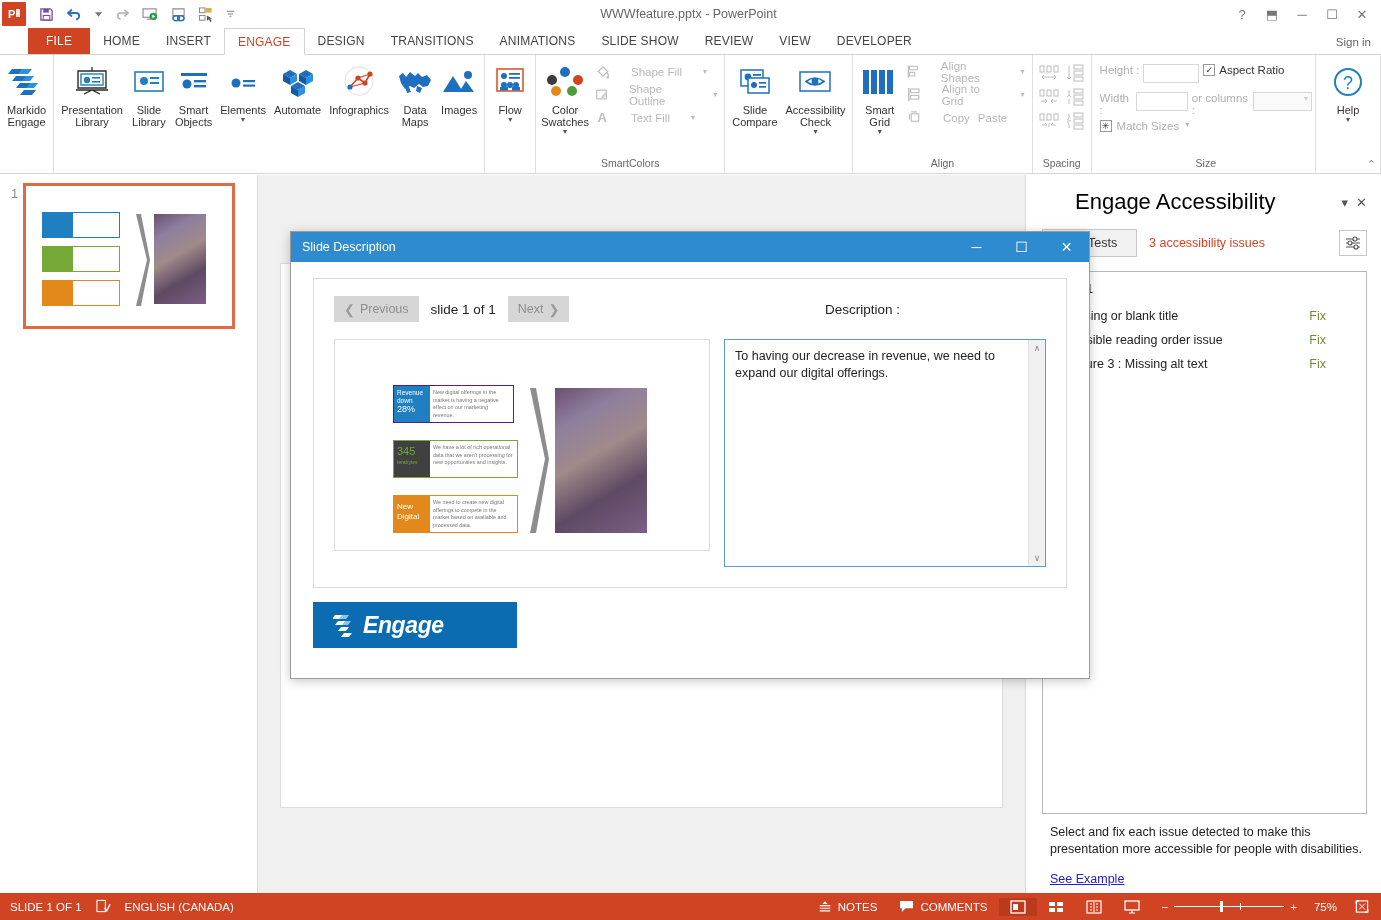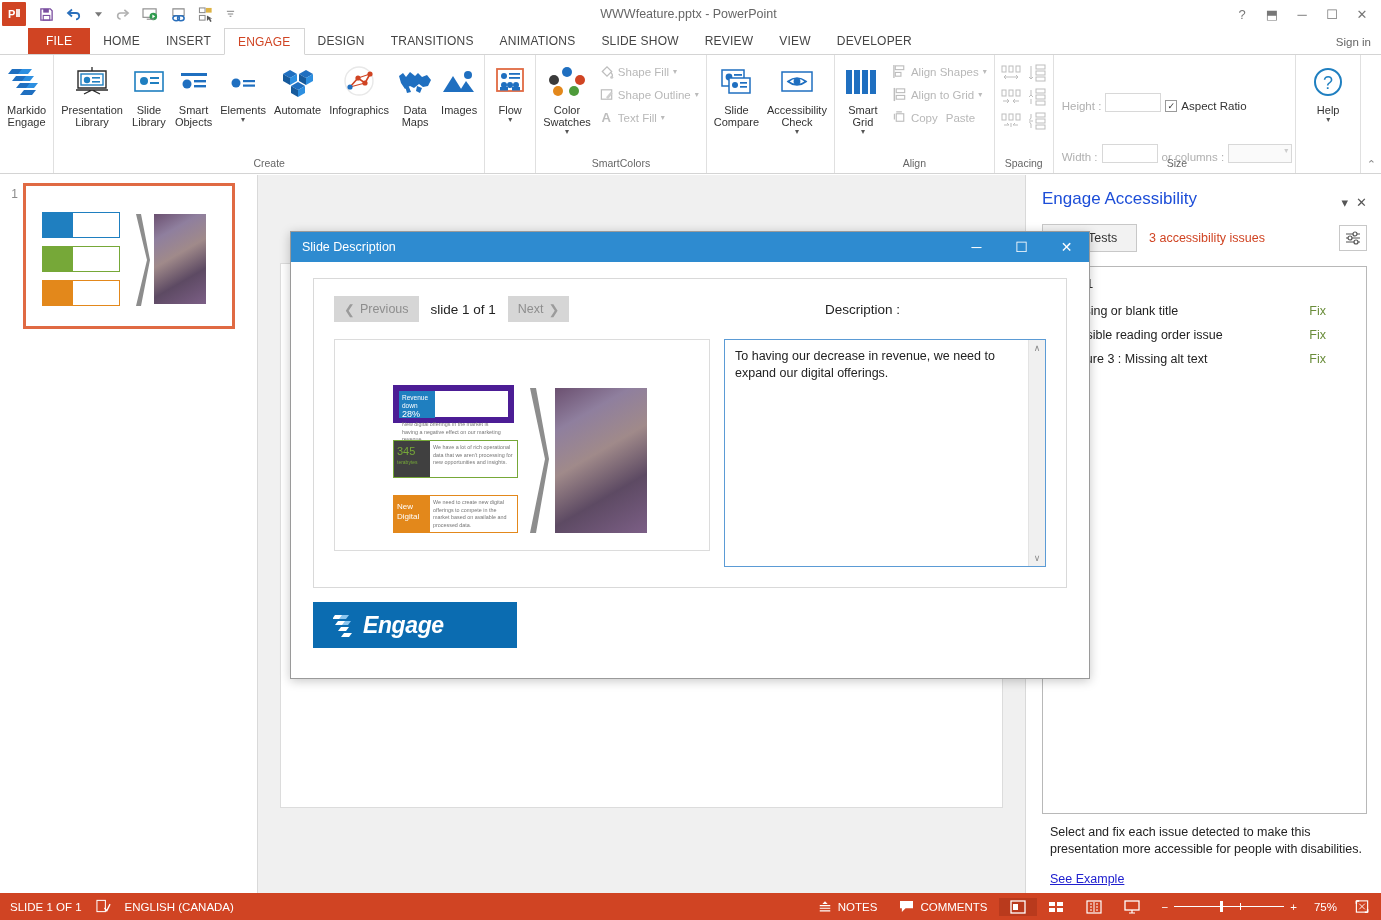--- a/index.html
+++ b/index.html
@@ -43,25 +43,25 @@
   .rgroup { display:flex; flex-direction:column; justify-content:space-between;
             border-right:1px solid #e0e0e0; padding:3px 3px 0 3px; position:relative; }
   .rgroup:last-child { border-right:none; }
   .rg-body { display:flex; align-items:flex-start; height:98px; }
   .rg-label { text-align:center; font-size:10.5px; color:#666; padding-bottom:2px; height:16px;}
   .bigbtn { width:auto; min-width:44px; padding:2px 4px; display:flex; flex-direction:column;
             align-items:center; cursor:pointer; }
   .bigbtn .ic { height:44px; display:flex; align-items:center; justify-content:center;}
   .bigbtn .lb { font-size:11px; color:#333; text-align:center; line-height:12px; max-width:64px;}
   .bigbtn .car { font-size:8px; color:#555; line-height:8px;}
-  .smallrow { display:flex; align-items:center; gap:3px; height:23px; padding:0 4px; cursor:pointer;}
+  .smallrow { display:flex; align-items:center; gap:20px; height:23px; padding:0 4px; cursor:pointer;}
   .smallrow .lb { font-size:11.5px; color:#b8b8b8;}
   .car-s { font-size:8px; color:#bbb; margin-left:1px;}
   .colstack { display:flex; flex-direction:column; justify-content:center; padding-top:2px;}
-  .sz-row { display:flex; align-items:flex-end; gap:4px; height:25px; font-size:11.5px; color:#b0b0b0;margin-top:23px;}
+  .sz-row { display:flex; align-items:flex-start; gap:4px; height:25px; font-size:11.5px; color:#b0b0b0;}
   .sz-in { width:56px; height:19px; border:1px solid #d8d8d8; background:#fff;}
   .sz-in.sel { width:64px; background:#fafafa; position:relative;}
   .sz-in.sel:after{content:"▾"; position:absolute; right:3px; top:1px; font-size:8px; color:#ccc;}
   .chkbox { width:12px; height:12px; border:1px solid #9a9a9a; display:inline-flex;
             align-items:center; justify-content:center; font-size:9px; color:#333; background:#fff;}
   .ribbon-collapse { position:absolute; right:5px; bottom:2px; font-size:11px; color:#888; cursor:pointer;}
 
   
   .spacegrid { display:grid; grid-template-columns:repeat(2,26px); grid-template-rows:repeat(3,24px);
                align-items:center; justify-items:center; padding-top:4px;}
@@ -76,21 +76,21 @@
   .thumb { width:212px; height:146px; background:#fff; border:3px solid #e06a43; position:relative;}
   .slidepane { flex:1; background:#f0f0f0; position:relative; display:flex; align-items:flex-start;
                justify-content:center; padding-top:8px;}
   .slide-main { width:723px; height:545px; background:#fff; border:1px solid #dcdcdc; position:relative;
                 margin-top:80px; overflow:hidden;}
   .sc-photo { background:linear-gradient(150deg,#6b5070 0%,#8f7f9e 22%,#a08a8a 45%,#5d4a63 70%,#7c5f86 100%); }
 
   
   .acc-panel { width:356px; background:#fff; border-left:1px solid #d9d9d9; display:flex;
                flex-direction:column; padding:14px 14px 6px 16px; }
-  .acc-title { font-size:17px; color:#1d4ed8; font-weight:normal; }
+  .acc-title { font-size:22px; color:#000000; font-weight:normal;margin-left:33px; }
   .acc-head { display:flex; align-items:flex-start; justify-content:space-between;}
   .acc-head-btns { display:flex; gap:8px; align-items:center; padding-top:6px;}
   .acc-head-btns span { font-size:13px; color:#555; cursor:pointer;}
   .acc-ctl { display:flex; align-items:center; gap:12px; margin-top:14px;}
   .runtests { width:95px; height:28px; border:1px solid #c8c8c8; background:#f2f2f2; font-size:12.5px;
               color:#333; display:flex; align-items:center; justify-content:center; cursor:pointer;}
   .issuecount { font-size:12.5px; color:#d04423;}
   .filter-ic { margin-left:auto; width:28px; height:26px; border:1px solid #c8c8c8; background:#fff;
                display:flex; align-items:center; justify-content:center; cursor:pointer;}
   .acc-list { margin-top:14px; border:1px solid #b8b8b8; flex:1; padding:10px 12px; overflow:hidden;}
@@ -353,21 +353,20 @@
         <div class="ic">
           <svg width="36" height="28" viewBox="0 0 36 28">
             <circle cx="27" cy="7" r="4" fill="#1f6fc0"></circle>
             <path d="M2 24 L12 8 L22 24z" fill="#1f6fc0"></path>
               <path d="M18 24 L25 13 L33 24z" fill="#1f6fc0"></path>
           </svg>
         </div>
         <div class="lb">Images</div>
       </div>
     </div>
-    <div class="rg-label">Create</div>
   </div>
 
   <div class="rgroup">
     <div class="rg-body">
       <div class="bigbtn">
         <div class="ic">
           <svg width="34" height="32" viewBox="0 0 34 32">
             <rect x="4" y="3" width="26" height="22" fill="none" stroke="#e06a43" stroke-width="1.8"></rect>
             <circle cx="11" cy="10" r="3" fill="#1f6fc0"></circle>
               <rect x="16" y="7" width="11" height="1.8" fill="#1f6fc0"></rect>
@@ -725,21 +724,21 @@
         <button class="navbtn">
           <span>Next</span>
           <span class="arr">❯</span>
         </button>
         <span class="desc-label">Description :</span>
       </div>
 
       <div class="dlg-cols">
 
         <div class="prev-box">
-          <div style="position:absolute; left:58px; top:45px; width:121px; height:38px; display:flex; border:6px solid #4c1d95;flex-direction:column;">
+          <div style="position:absolute; left:58px; top:45px; width:121px; height:38px; display:flex; border:1px solid #4c1d95;">
             <div style="width:36px; background:#1f7fc0; color:#fff; font-size:6.5px; padding:3px 0 0 3px; line-height:8px;">
               <div>Revenue</div>
               <div>down</div>
               <div style="font-size:9px;">28%</div>
             </div>
             <div style="flex:1; font-size:5.4px; color:#777; padding:3px 3px; line-height:7.5px;">New digital offerings in the market is having a negative effect on our marketing revenue.</div>
           </div>
           <div style="position:absolute; left:58px; top:100px; width:125px; height:38px; display:flex; border:1px solid #76a838;">
             <div style="width:36px; background:#404040; color:#76a838; font-size:11px; padding:5px 0 0 3px; line-height:11px;">
               <div>345</div>

